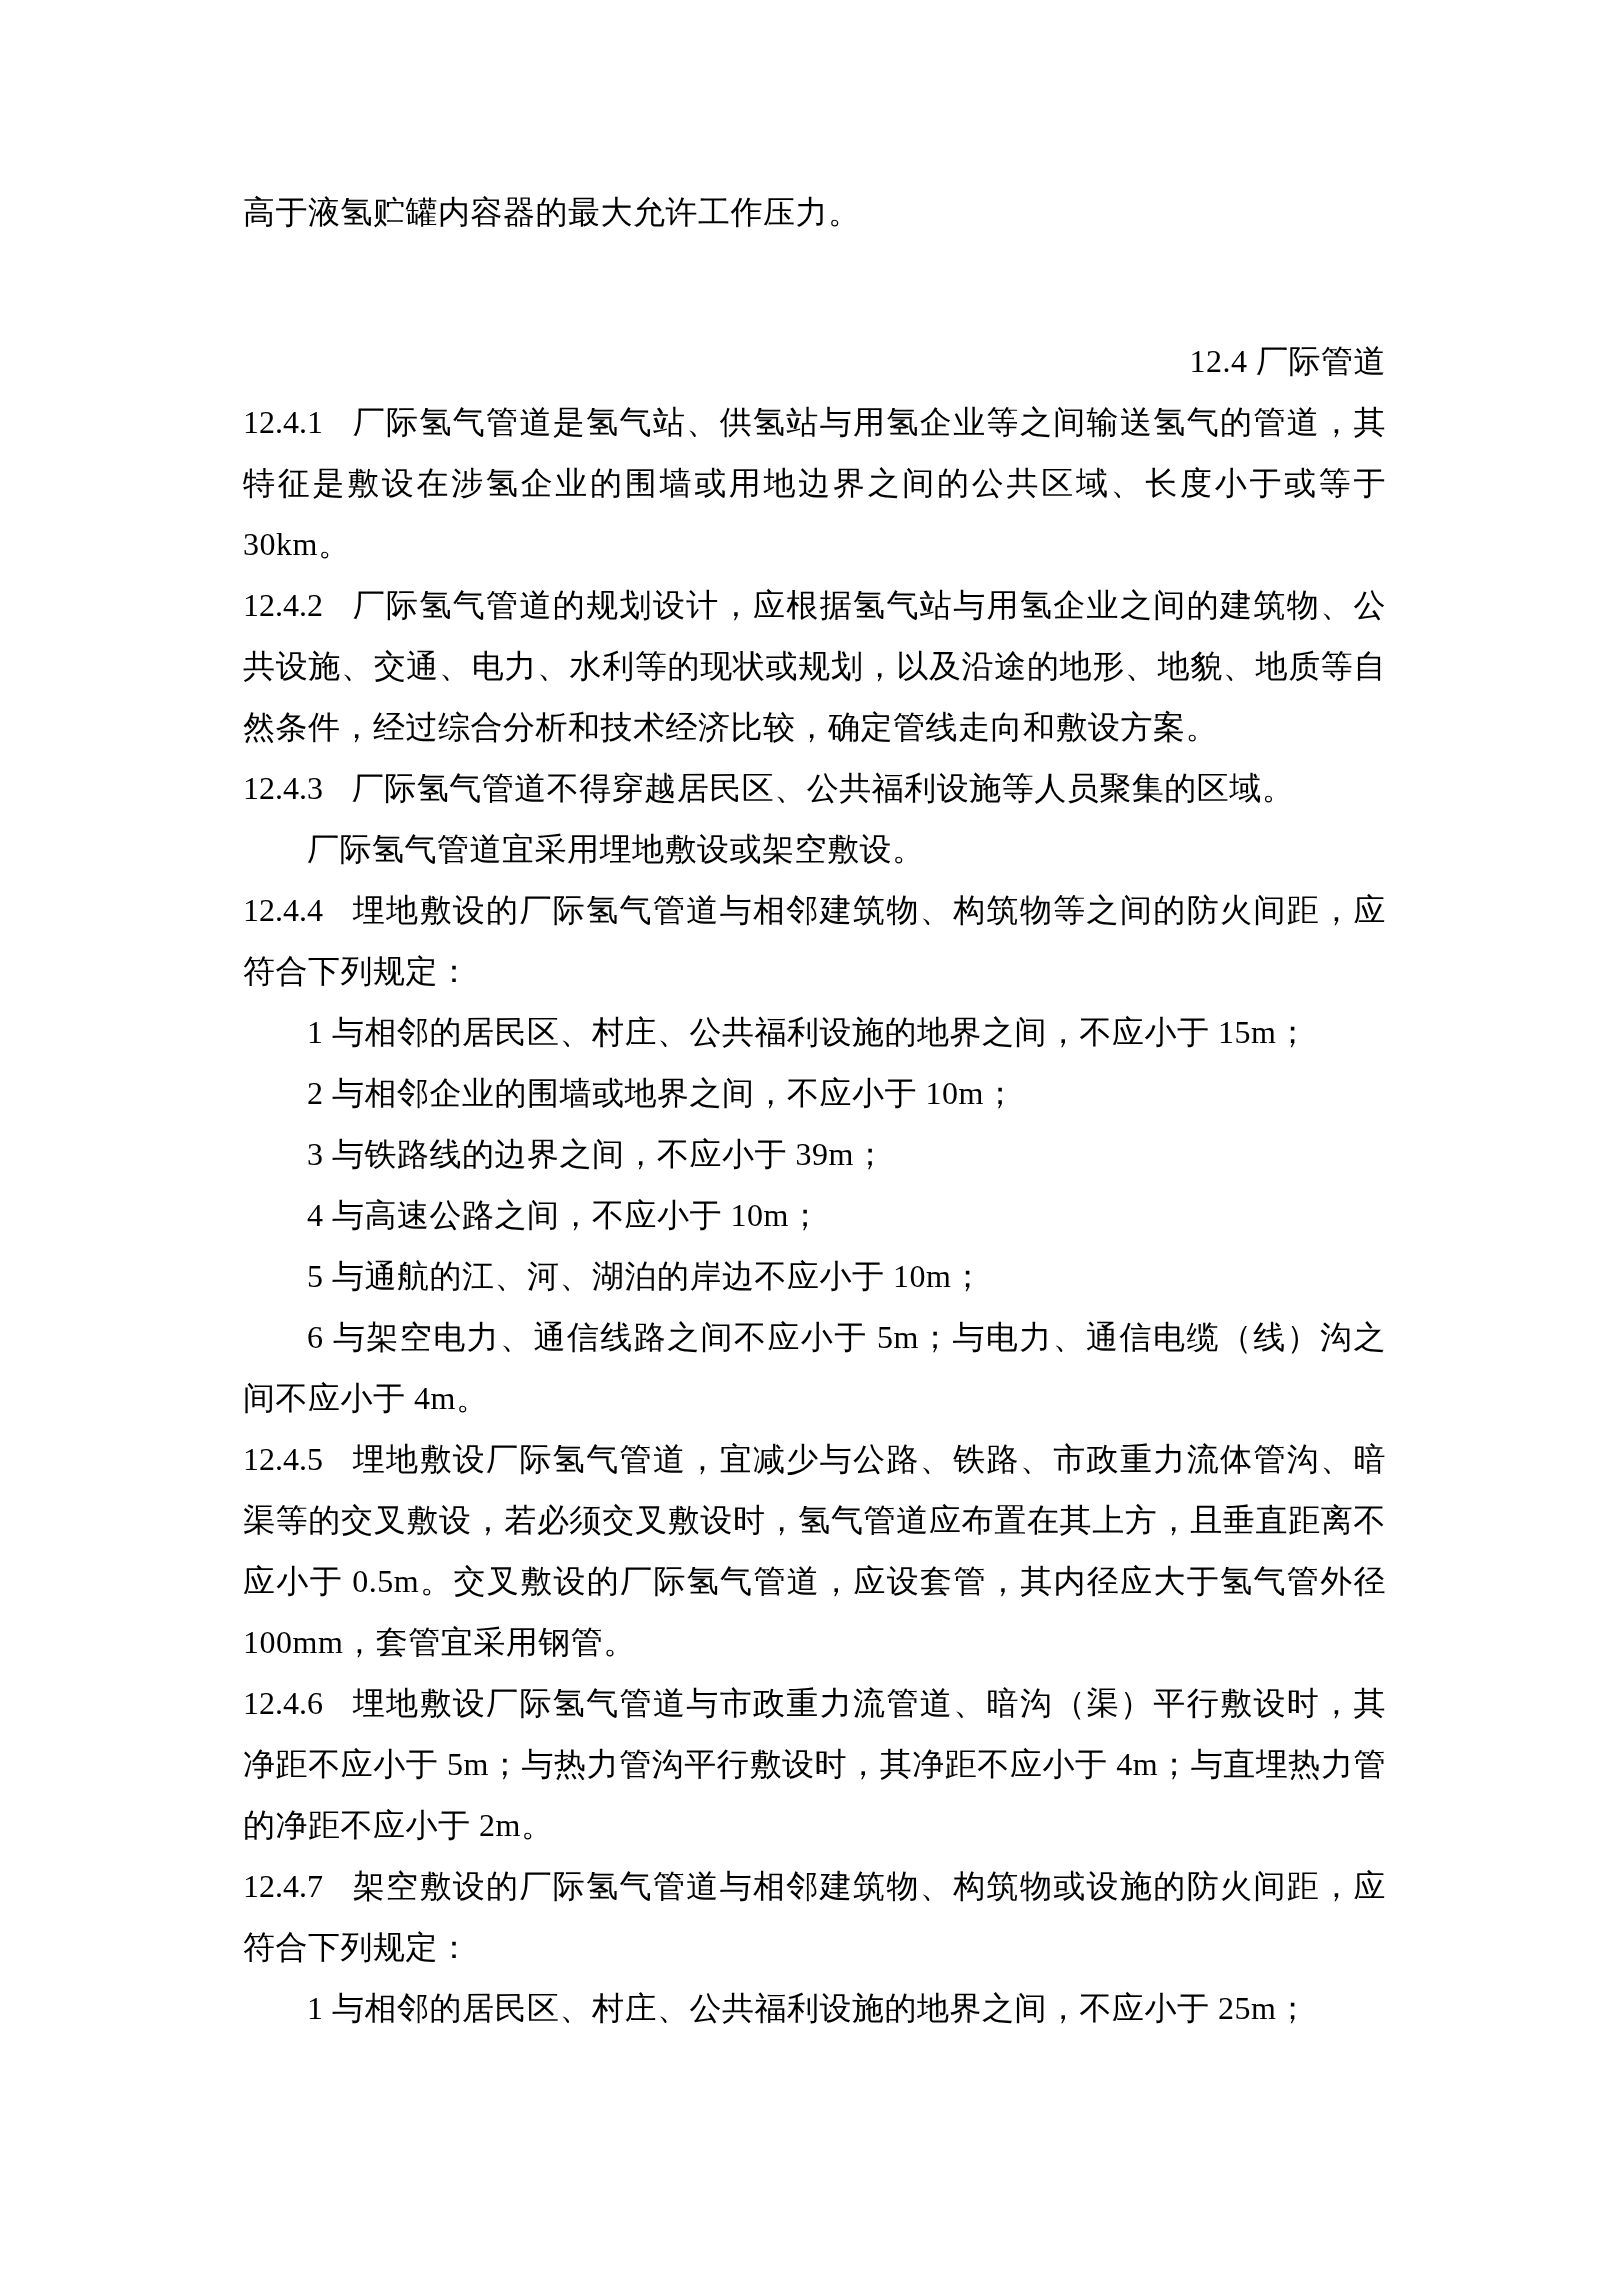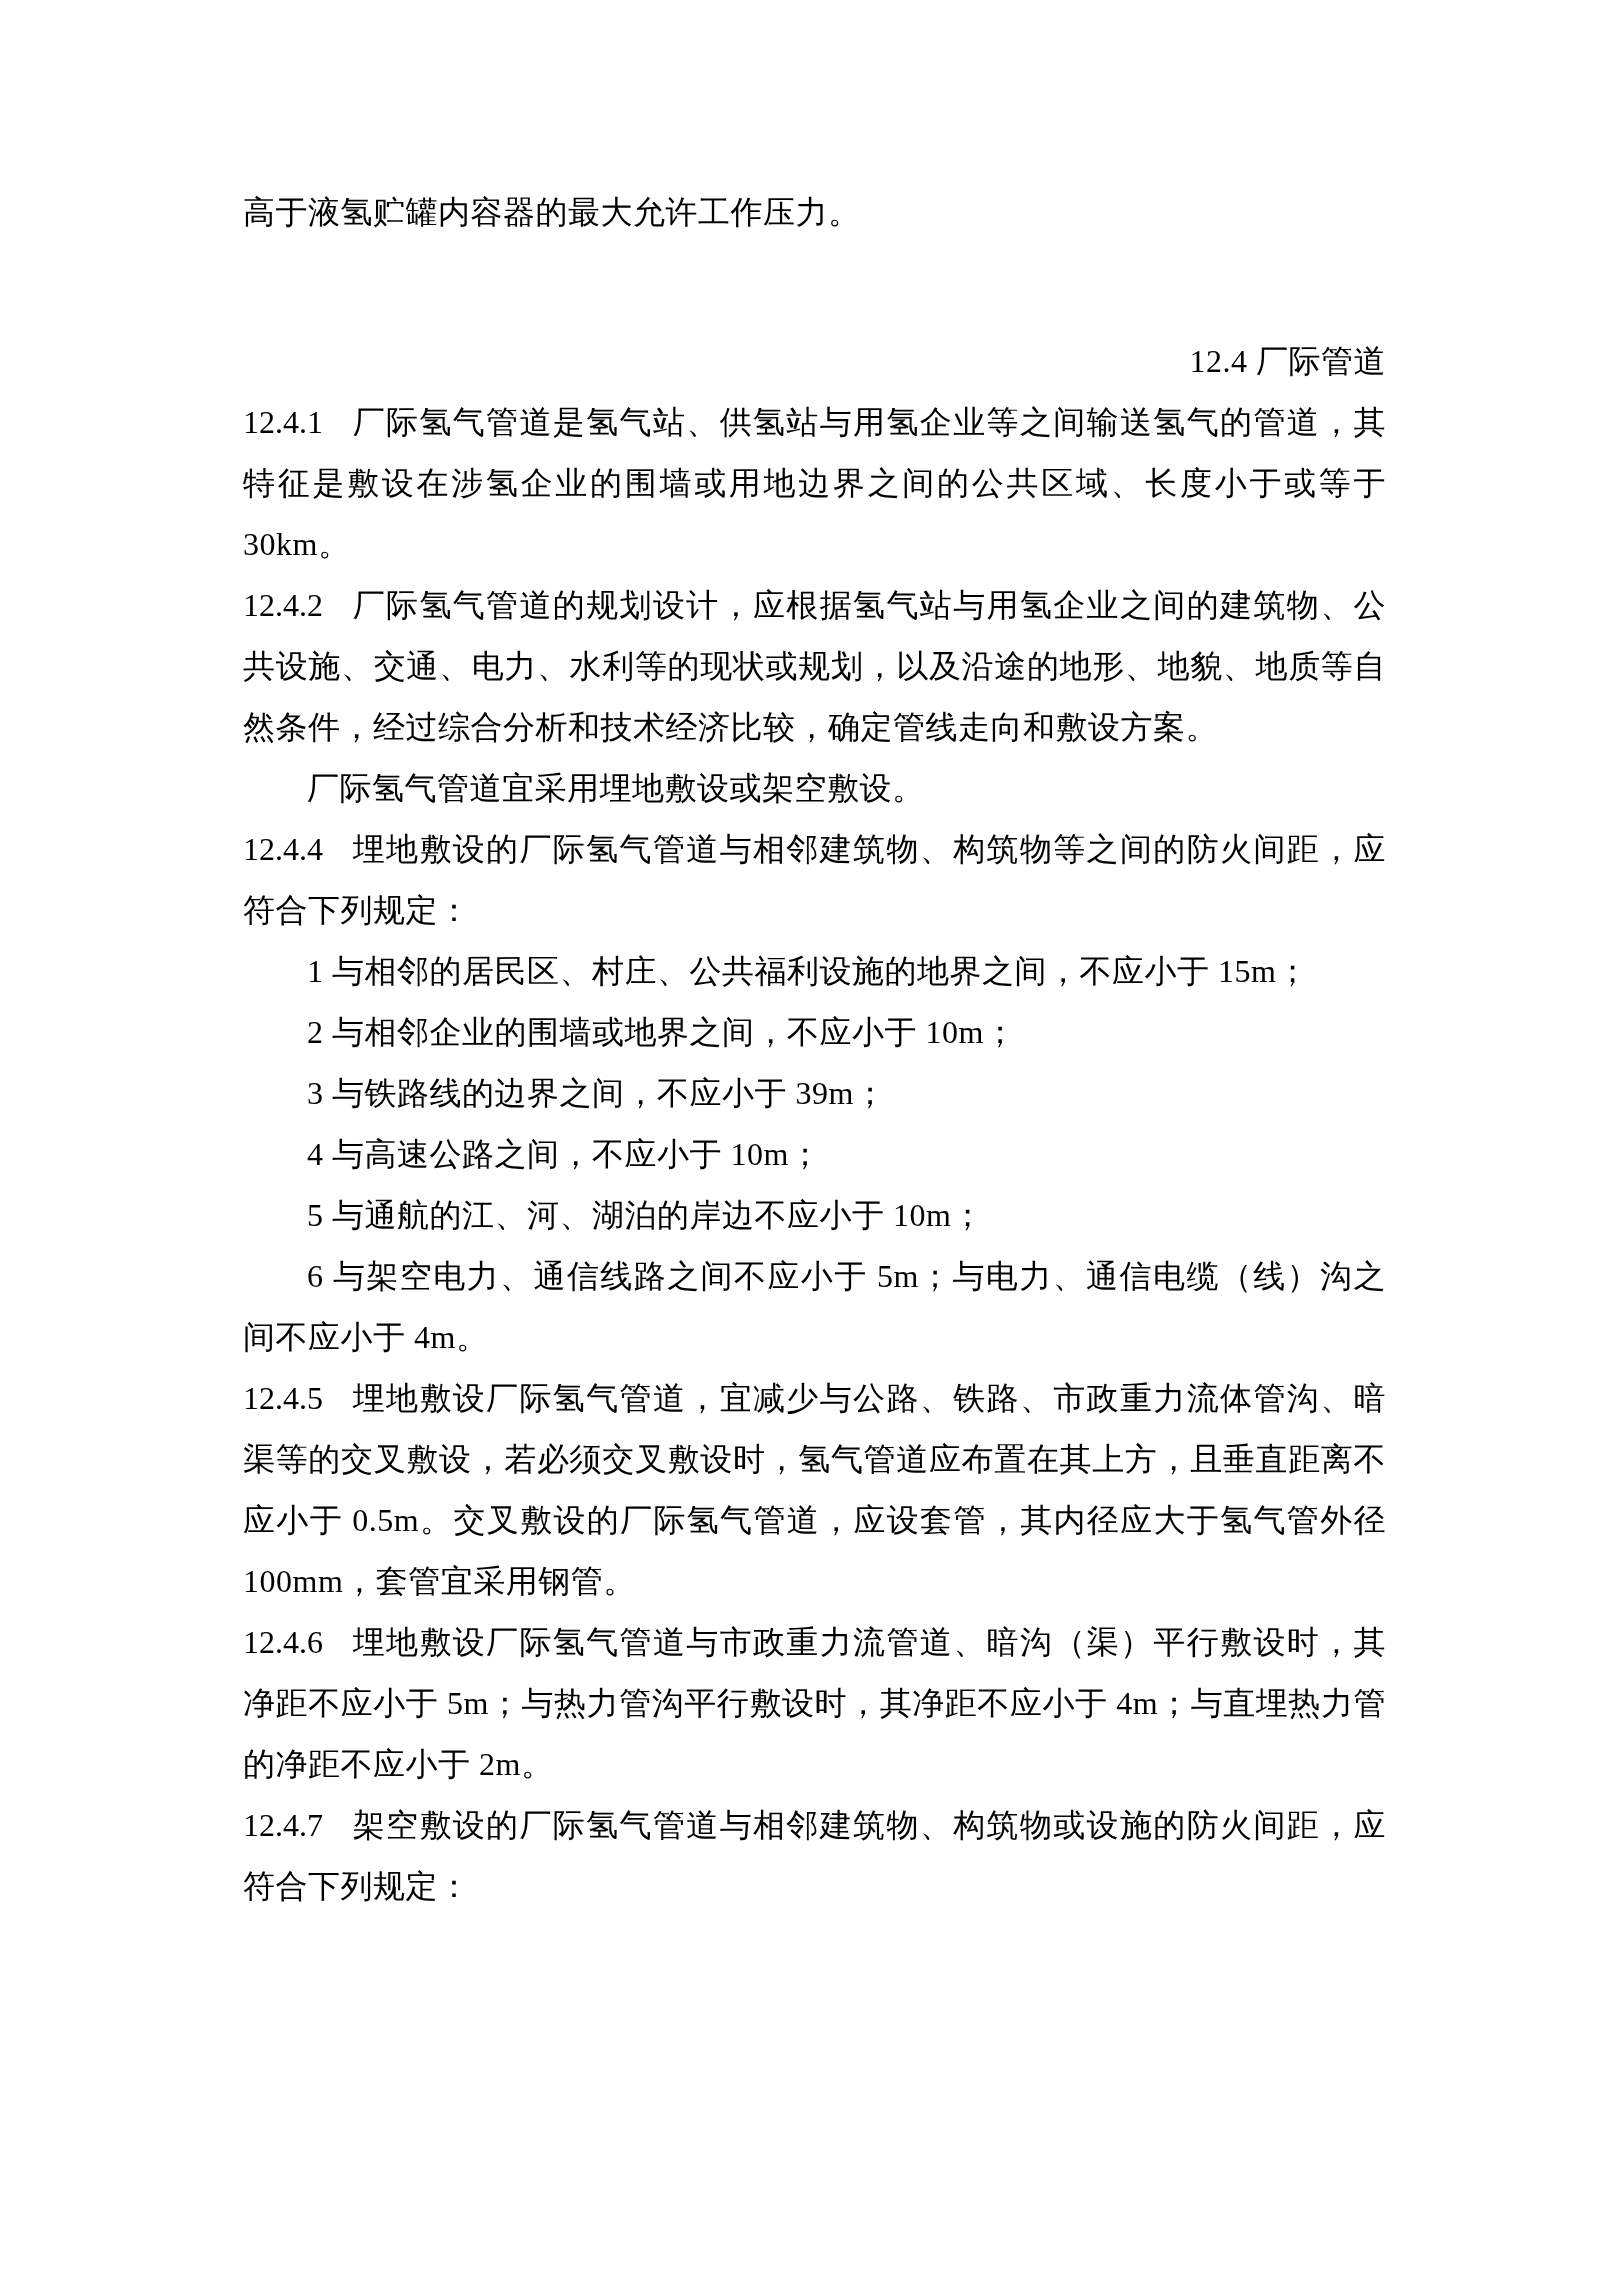--- a/index.html
+++ b/index.html
@@ -59,35 +59,37 @@
   <div class="content">
 
     <p class="para">高于液氢贮罐内容器的最大允许工作压力。</p>
 
     <p class="para heading">12.4 厂际管道</p>
 
     <p class="para"><span class="clause-label">12.4.1</span><span>厂际氢气管道是氢气站、供氢站与用氢企业等之间输送氢气的管道，其特征是敷设在涉氢企业的围墙或用地边界之间的公共区域、长度小于或等于30km。</span></p>
 
     <p class="para"><span class="clause-label">12.4.2</span><span>厂际氢气管道的规划设计，应根据氢气站与用氢企业之间的建筑物、公共设施、交通、电力、水利等的现状或规划，以及沿途的地形、地貌、地质等自然条件，经过综合分析和技术经济比较，确定管线走向和敷设方案。</span></p>
 
+    <p class="para"><span class="clause-label">12.4.3</span><span>厂际氢气管道不得穿越居民区、公共福利设施等人员聚集的区域。</span></p>
 
     <p class="para indent">厂际氢气管道宜采用埋地敷设或架空敷设。</p>
 
     <p class="para"><span class="clause-label">12.4.4</span><span>埋地敷设的厂际氢气管道与相邻建筑物、构筑物等之间的防火间距，应符合下列规定：</span></p>
 
     <p class="para indent">1 与相邻的居民区、村庄、公共福利设施的地界之间，不应小于 15m；</p>
     <p class="para indent">2 与相邻企业的围墙或地界之间，不应小于 10m；</p>
     <p class="para indent">3 与铁路线的边界之间，不应小于 39m；</p>
     <p class="para indent">4 与高速公路之间，不应小于 10m；</p>
     <p class="para indent">5 与通航的江、河、湖泊的岸边不应小于 10m；</p>
     <p class="para indent">6 与架空电力、通信线路之间不应小于 5m；与电力、通信电缆（线）沟之间不应小于 4m。</p>
 
     <p class="para"><span class="clause-label">12.4.5</span><span>埋地敷设厂际氢气管道，宜减少与公路、铁路、市政重力流体管沟、暗渠等的交叉敷设，若必须交叉敷设时，氢气管道应布置在其上方，且垂直距离不应小于 0.5m。交叉敷设的厂际氢气管道，应设套管，其内径应大于氢气管外径100mm，套管宜采用钢管。</span></p>
 
     <p class="para"><span class="clause-label">12.4.6</span><span>埋地敷设厂际氢气管道与市政重力流管道、暗沟（渠）平行敷设时，其净距不应小于 5m；与热力管沟平行敷设时，其净距不应小于 4m；与直埋热力管的净距不应小于 2m。</span></p>
 
     <p class="para"><span class="clause-label">12.4.7</span><span>架空敷设的厂际氢气管道与相邻建筑物、构筑物或设施的防火间距，应符合下列规定：</span></p>
 
+    <p class="para indent">1 与相邻的居民区、村庄、公共福利设施的地界之间，不应小于 25m；</p>
 
   </div>
 
 </div>
 
 
 </body></html>

